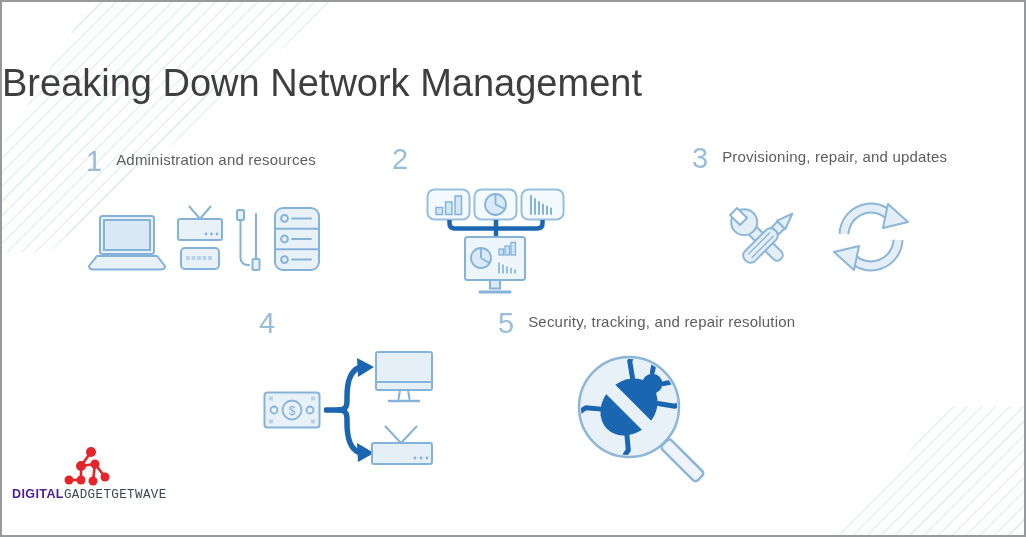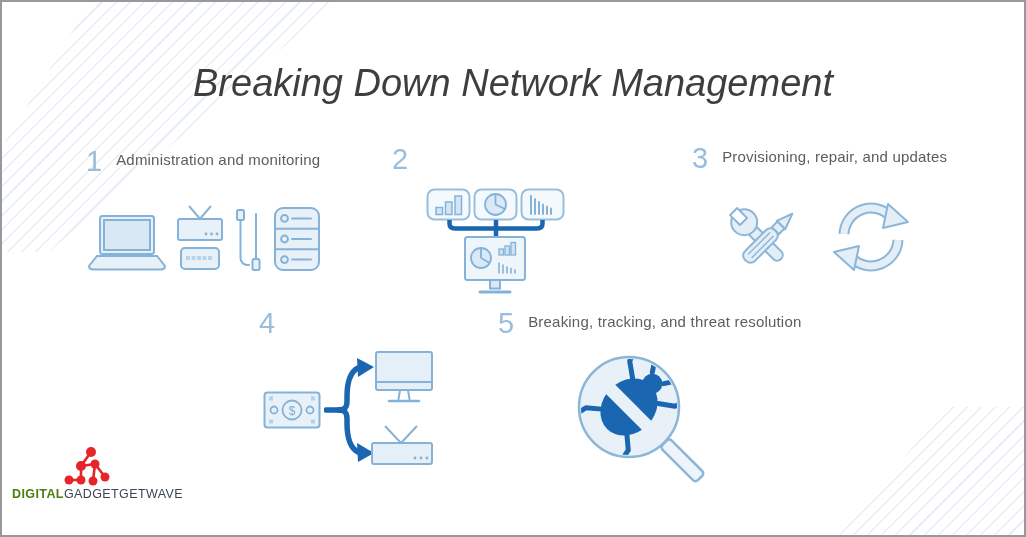--- a/index.html
+++ b/index.html
@@ -5,65 +5,65 @@
   html,body{margin:0;padding:0;background:#fff;}
   .page{position:relative;width:1026px;height:537px;background:#ffffff;
         border:2px solid #97999c;box-sizing:border-box;overflow:hidden;
         font-family:"Liberation Sans",sans-serif;}
   .stripes{position:absolute;pointer-events:none;
         background:repeating-linear-gradient(135deg, rgba(125,162,205,0.18) 0 1.5px, transparent 1.5px 10px);}
   .stripes-tl{left:0;top:0;width:520px;height:250px;
         clip-path:polygon(17% 0,64% 0,9% 100%,0 100%,0 58%);}
   .stripes-br{right:0;bottom:0;width:185px;height:128px;
         clip-path:polygon(58% 0,100% 0,100% 100%,0 100%);}
-  .title{position:absolute;top:60px;left:0;width:100%;text-align:center;
-        font-size:38px;color:#3e3e3e;letter-spacing:0;font-style:italic;}
+  .title{position:absolute;top:60px;left:0;width:100%;
+        font-size:38px;color:#3e3e3e;letter-spacing:0;}
   .step-header{position:absolute;display:flex;gap:14px;align-items:flex-start;}
   .step-number{font-size:29px;line-height:1;color:#9abdd9;}
   .step-label{font-size:15px;color:#5d5d5d;padding-top:4px;letter-spacing:.2px;}
   #sh1{left:84px;top:145px;}
   #sh2{left:390px;top:143px;}
   #sh3{left:690px;top:142px;}
   #sh4{left:257px;top:307px;}
   #sh5{left:496px;top:307px;}
   .icons-1{position:absolute;left:84px;top:202px;display:flex;align-items:flex-end;gap:9px;}
   .cards-row{position:absolute;left:424px;top:186px;display:flex;gap:2px;}
   .abs{position:absolute;}
   .logo-text{position:absolute;left:10px;top:485px;font-size:12.5px;letter-spacing:.4px;color:#262e38;}
-  .logo-text .lt-bold{font-weight:bold;color:#4d7c0f;text-align:center;}
-  .logo-text .lt-light{font-weight:normal;color:#3c4653;}
+  .logo-text .lt-bold{font-weight:bold;color:#4c1d95;text-align:center;}
+  .logo-text .lt-light{font-weight:normal;color:#3c4653;font-family:Liberation Mono, monospace;}
   svg{display:block;}
 </style>
 </head>
 <body>
 
 <div class="page">
 
   <div class="stripes stripes-tl"></div>
   <div class="stripes stripes-br"></div>
 
   <div class="title">Breaking Down Network Management</div>
 
   <div class="step-header" id="sh1">
     <span class="step-number">1</span>
-    <span class="step-label">Administration and monitoring</span>
+    <span class="step-label">Administration and resources</span>
   </div>
   <div class="step-header" id="sh2">
     <span class="step-number">2</span>
   </div>
   <div class="step-header" id="sh3">
     <span class="step-number">3</span>
     <span class="step-label">Provisioning, repair, and updates</span>
   </div>
   <div class="step-header" id="sh4">
     <span class="step-number">4</span>
   </div>
   <div class="step-header" id="sh5">
     <span class="step-number">5</span>
-    <span class="step-label">Breaking, tracking, and threat resolution</span>
+    <span class="step-label">Security, tracking, and repair resolution</span>
   </div>
 
   <div class="icons-1">
     <svg width="82" height="58" viewBox="0 0 82 58">
       <g stroke="#85b2d8" stroke-width="2" fill="#e8f1f8">
         <rect x="14" y="2" width="54" height="38" rx="2.5"></rect>
         <rect x="18" y="6" width="46" height="30" fill="#d8e8f4"></rect>
         <path d="M11 42 H71 L79 52 Q79 55.5 74.5 55.5 H7.5 Q3 55.5 3 52 Z"></path>
       </g>
     </svg>

